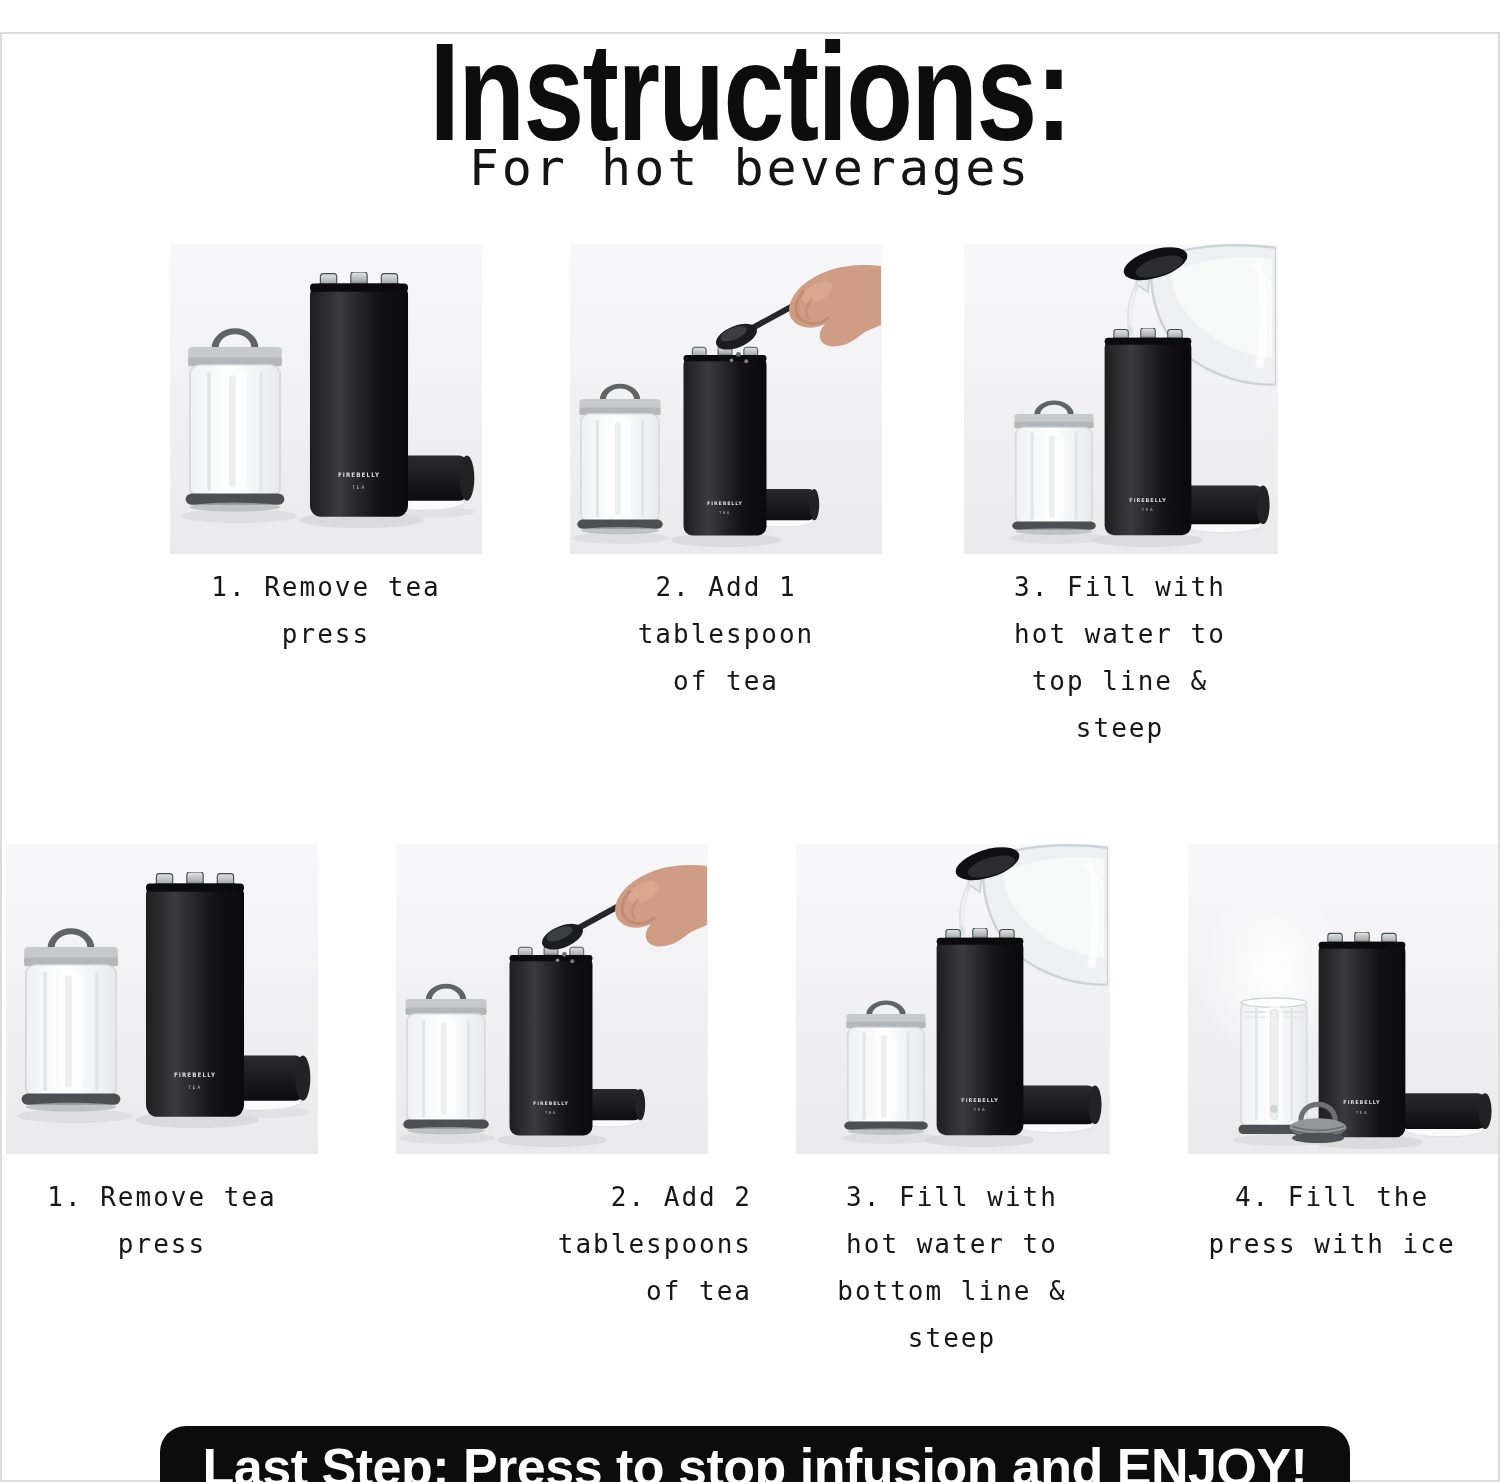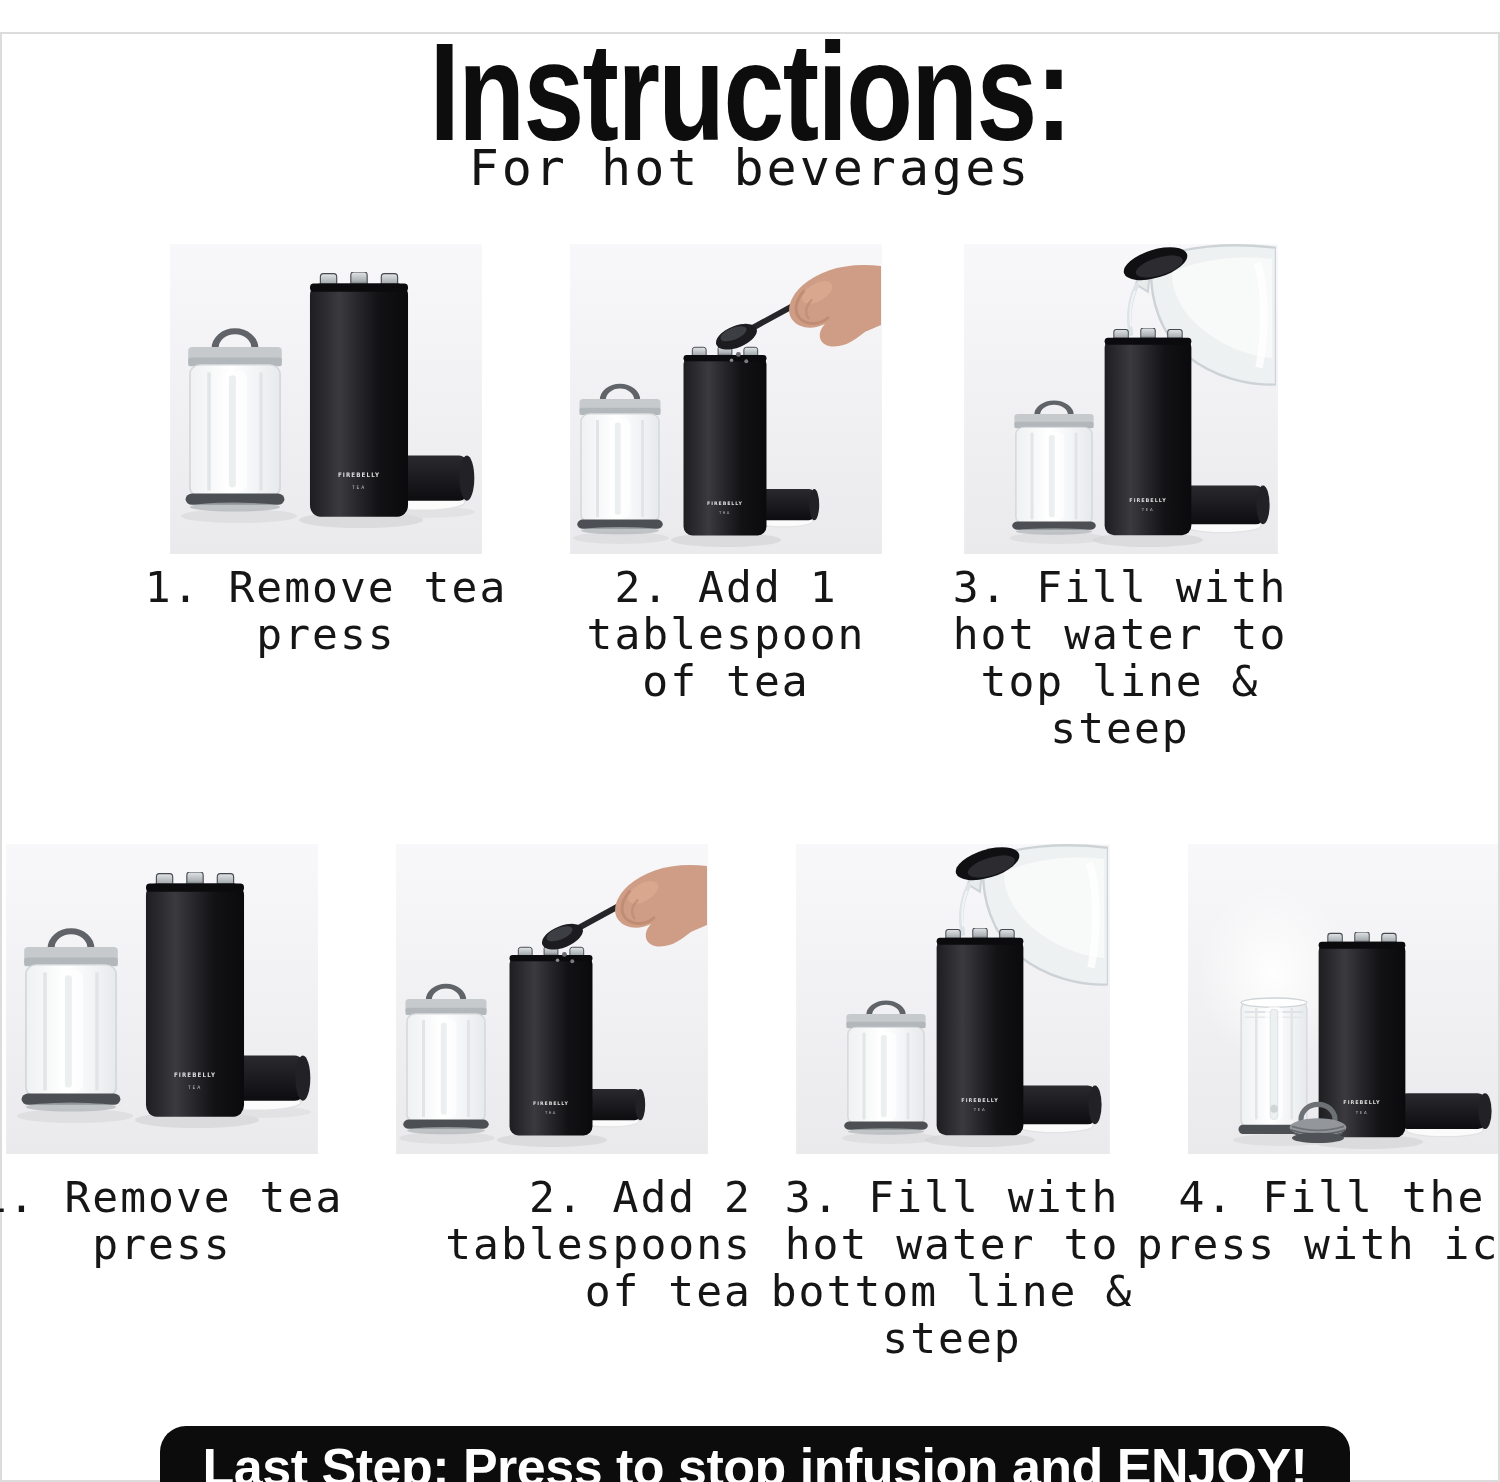--- a/index.html
+++ b/index.html
@@ -14,21 +14,21 @@
   .subheading { position:absolute; left:0; width:100%; margin:0; text-align:center;
                 font-family:"DejaVu Sans Mono", monospace; font-weight:normal;
                 font-size:50px; line-height:48px; letter-spacing:3px; color:#141414; }
   .subheading.hot  { top:110px; }
   .subheading.cold { top:712px; }
 
   .photo { position:absolute; background:linear-gradient(180deg,#f8f8fa 0%,#ececee 100%); }
   .photo svg { display:block; width:100%; height:100%; }
 
   .caption { position:absolute; width:400px; margin:0; text-align:center;
-             font-family:"DejaVu Sans Mono", monospace; font-size:43px; line-height:47px;
+             font-family:"DejaVu Sans Mono", monospace; font-size:26px; line-height:47px;
              letter-spacing:2px; color:#161616; white-space:pre-line; }
 
   .banner { position:absolute; left:158px; top:1392px; width:1190px; height:82px;
             background:#0c0c0c; border-radius:26px;
             display:flex; align-items:center; justify-content:center; }
   .banner span { color:#ffffff; font-weight:bold; font-size:52px; letter-spacing:-0.5px; }
 
   .defs-holder { position:absolute; width:0; height:0; overflow:hidden; }
 </style>
 </head>

